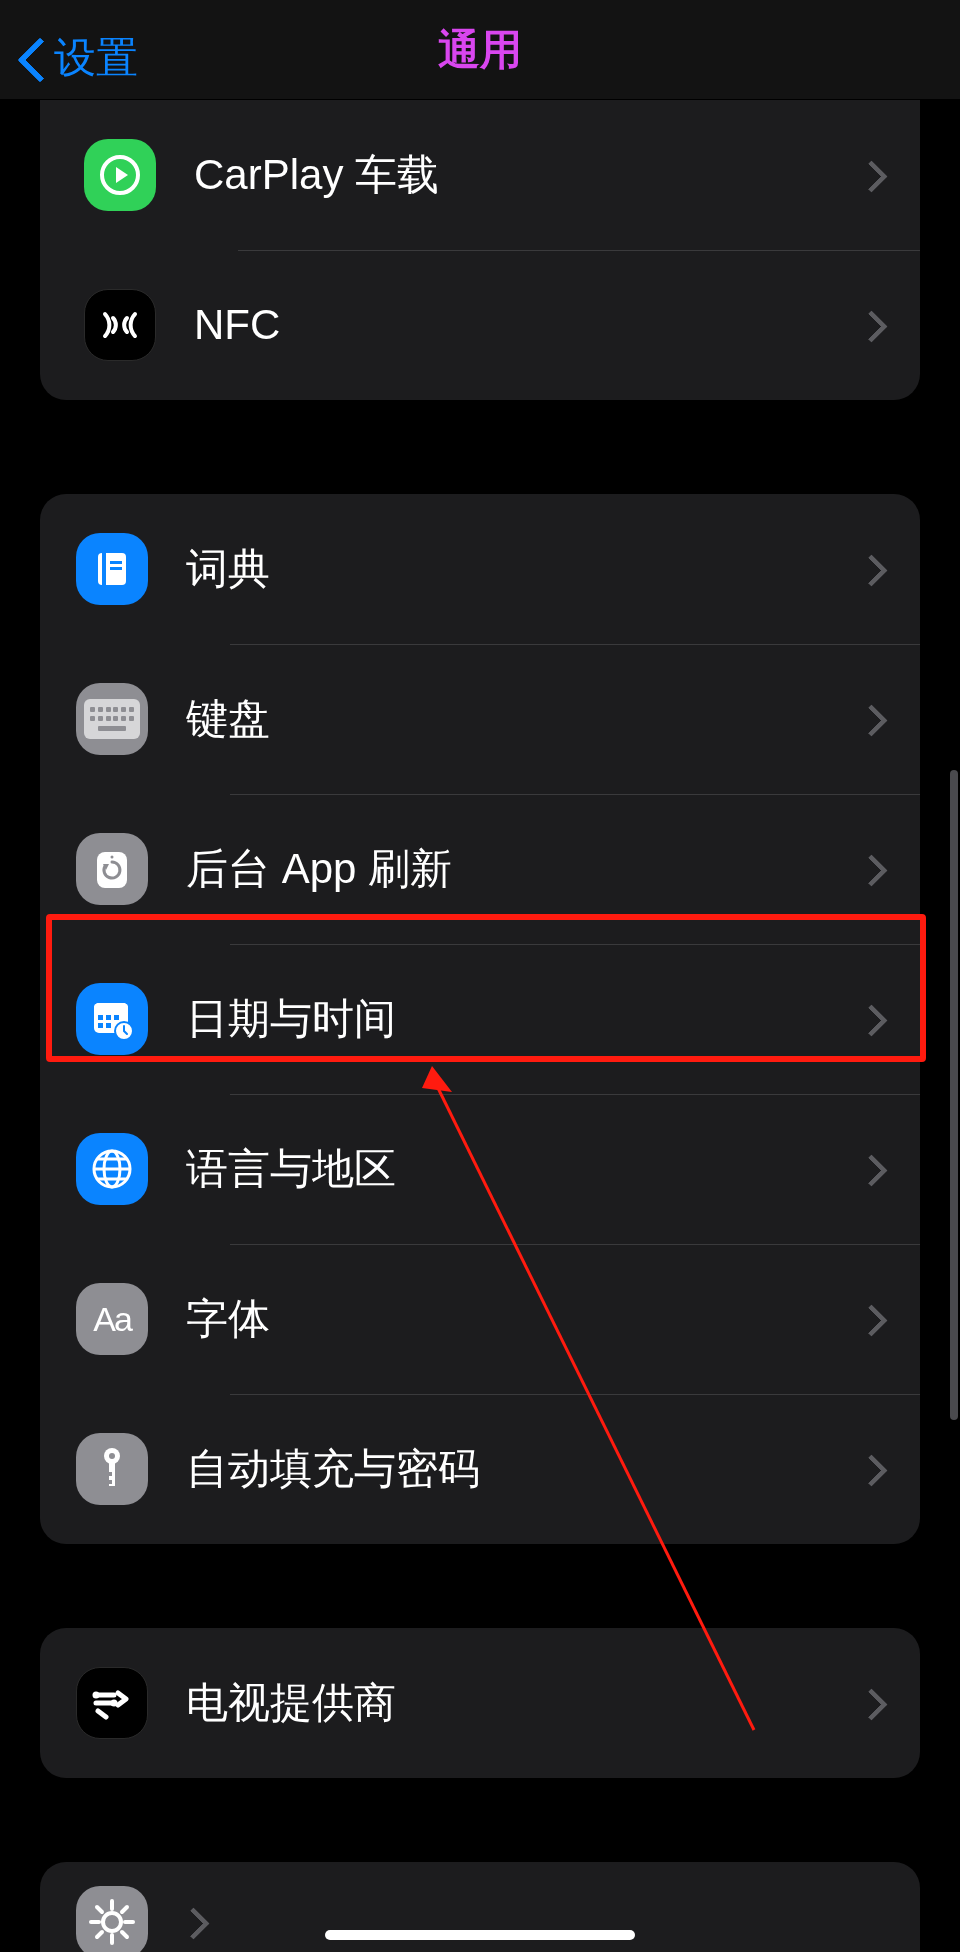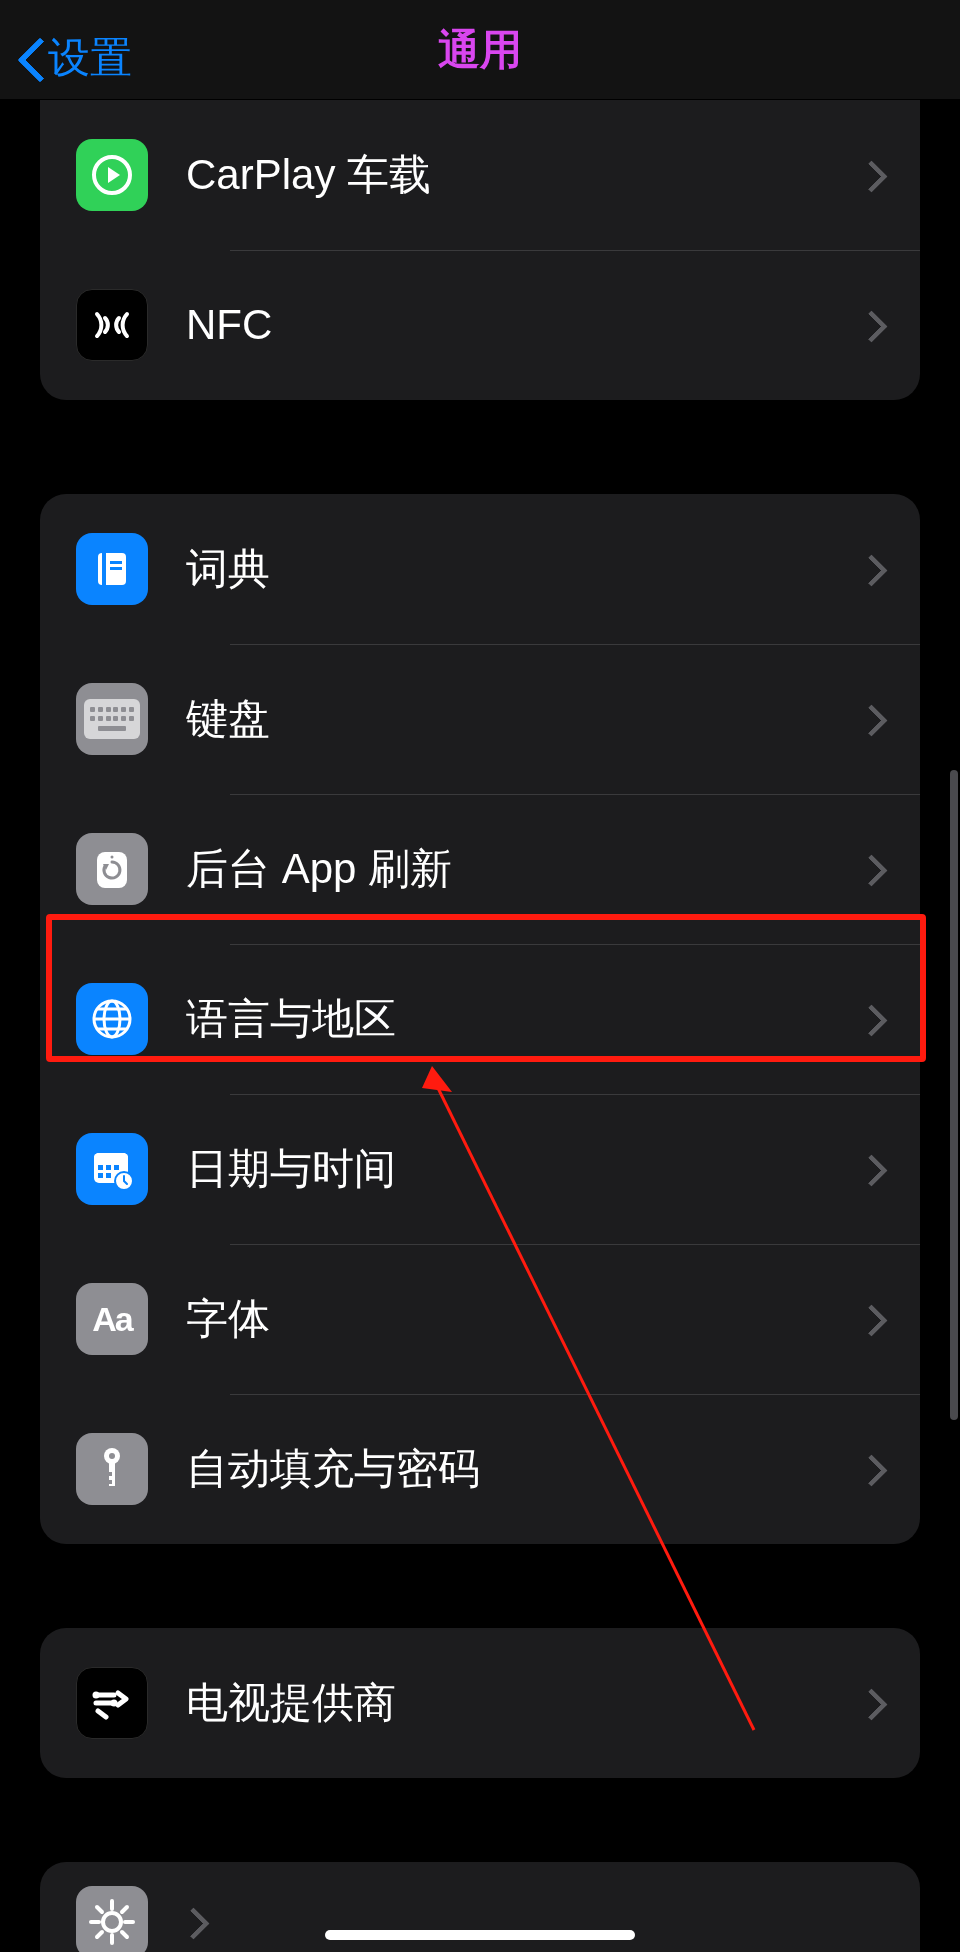--- a/index.html
+++ b/index.html
@@ -17,21 +17,21 @@
   .nav-title { color: #d946ef; font-size: 42px; font-weight: 600; }
   .nav-back {
     position: absolute;
     left: 18px;
     top: 0;
     height: 116px;
     display: flex;
     align-items: center;
     color: #0a84ff;
     font-size: 42px;
-    gap: 6px;
+    gap: 12px;
     cursor: pointer;
   }
   .nav-back .chev {
     width: 24px; height: 40px;
     display: inline-block;
     position: relative;
   }
   .nav-back .chev::before {
     content: "";
     position: absolute;
@@ -43,21 +43,21 @@
     border-radius: 2px;
   }
   
   .scroll { position: absolute; top: 100px; left: 0; right: 0; bottom: 0; }
   .group {
     background: #1c1c1e;
     margin: 0 40px;
     border-radius: 26px;
     overflow: hidden;
   }
-  .group.first { border-top-left-radius: 0; border-top-right-radius: 0; margin-top: 0; }
+  .group.first { border-top-left-radius: 0; border-top-right-radius: 0; margin-top: 0; padding-left: 8px; }
   .row {
     display: flex;
     align-items: center;
     height: 150px;
     padding: 0 36px;
     color: #fff;
     position: relative;
     cursor: pointer;
   }
   
@@ -65,29 +65,29 @@
     content: "";
     position: absolute;
     left: 190px;
     right: 0;
     top: 0;
     height: 1px;
     background: #3a3a3c;
   }
   .icon-box {
     width: 72px; height: 72px;
-    border-radius: 16px;
+    border-radius: 24px;
     margin-right: 38px;
     flex: 0 0 72px;
     display: flex;
     align-items: center;
     justify-content: center;
     color: #fff;
     font-size: 36px;
-    font-weight: 700;
+    font-weight: 400;
     position: relative;
   }
   .label { flex: 1 1 auto; color: #fff; font-size: 42px; font-weight: 400; }
   .chevron-right {
     width: 20px; height: 32px;
     position: relative;
     flex: 0 0 20px;
   }
   .chevron-right::before {
     content: "";
@@ -249,46 +249,46 @@
           <rect x="10" y="8" width="30" height="36" rx="8" fill="#fff"></rect>
           <path d="M25 18 a8 8 0 1 1 -7 4" fill="none" stroke="#8e8e93" stroke-width="3" stroke-linecap="round"></path>
           <polygon points="16,20 22,20 19,26" fill="#8e8e93"></polygon>
           <circle cx="25" cy="13" r="1.5" fill="#8e8e93"></circle>
         </svg>
       </div>
       <div class="label">后台 App 刷新</div>
       <div class="chevron-right"></div>
     </div>
     <div class="row">
-      <div class="icon-box ic-language">
-        <svg viewBox="0 0 50 50">
-          <circle cx="25" cy="25" r="18" fill="none" stroke="#fff" stroke-width="3"></circle>
-          <ellipse cx="25" cy="25" rx="8" ry="18" fill="none" stroke="#fff" stroke-width="3"></ellipse>
-          <line x1="7" y1="25" x2="43" y2="25" stroke="#fff" stroke-width="3"></line>
-          <path d="M10 15 h30 M10 35 h30" stroke="#fff" stroke-width="3"></path>
-        </svg>
-      </div>
-      <div class="label">语言与地区</div>
-      <div class="chevron-right"></div>
-    </div>
-    <div class="row">
       <div class="icon-box ic-datetime">
         <svg viewBox="0 0 48 48">
           <rect x="6" y="8" width="34" height="30" rx="5" fill="#fff"></rect>
           <rect x="6" y="8" width="34" height="8" rx="5" fill="#fff"></rect>
           <rect x="10" y="20" width="5" height="5" fill="#0a84ff"></rect>
           <rect x="18" y="20" width="5" height="5" fill="#0a84ff"></rect>
           <rect x="26" y="20" width="5" height="5" fill="#0a84ff"></rect>
           <rect x="10" y="28" width="5" height="5" fill="#0a84ff"></rect>
           <rect x="18" y="28" width="5" height="5" fill="#0a84ff"></rect>
           <circle cx="36" cy="36" r="9" fill="#fff" stroke="#0a84ff" stroke-width="2"></circle>
           <path d="M36 31 v5 l3 3" fill="none" stroke="#0a84ff" stroke-width="2" stroke-linecap="round"></path>
         </svg>
       </div>
       <div class="label">日期与时间</div>
+      <div class="chevron-right"></div>
+    </div>
+    <div class="row">
+      <div class="icon-box ic-language">
+        <svg viewBox="0 0 50 50">
+          <circle cx="25" cy="25" r="18" fill="none" stroke="#fff" stroke-width="3"></circle>
+          <ellipse cx="25" cy="25" rx="8" ry="18" fill="none" stroke="#fff" stroke-width="3"></ellipse>
+          <line x1="7" y1="25" x2="43" y2="25" stroke="#fff" stroke-width="3"></line>
+          <path d="M10 15 h30 M10 35 h30" stroke="#fff" stroke-width="3"></path>
+        </svg>
+      </div>
+      <div class="label">语言与地区</div>
       <div class="chevron-right"></div>
     </div>
     <div class="row">
       <div class="icon-box ic-fonts">
         <span>Aa</span>
       </div>
       <div class="label">字体</div>
       <div class="chevron-right"></div>
     </div>
     <div class="row">

